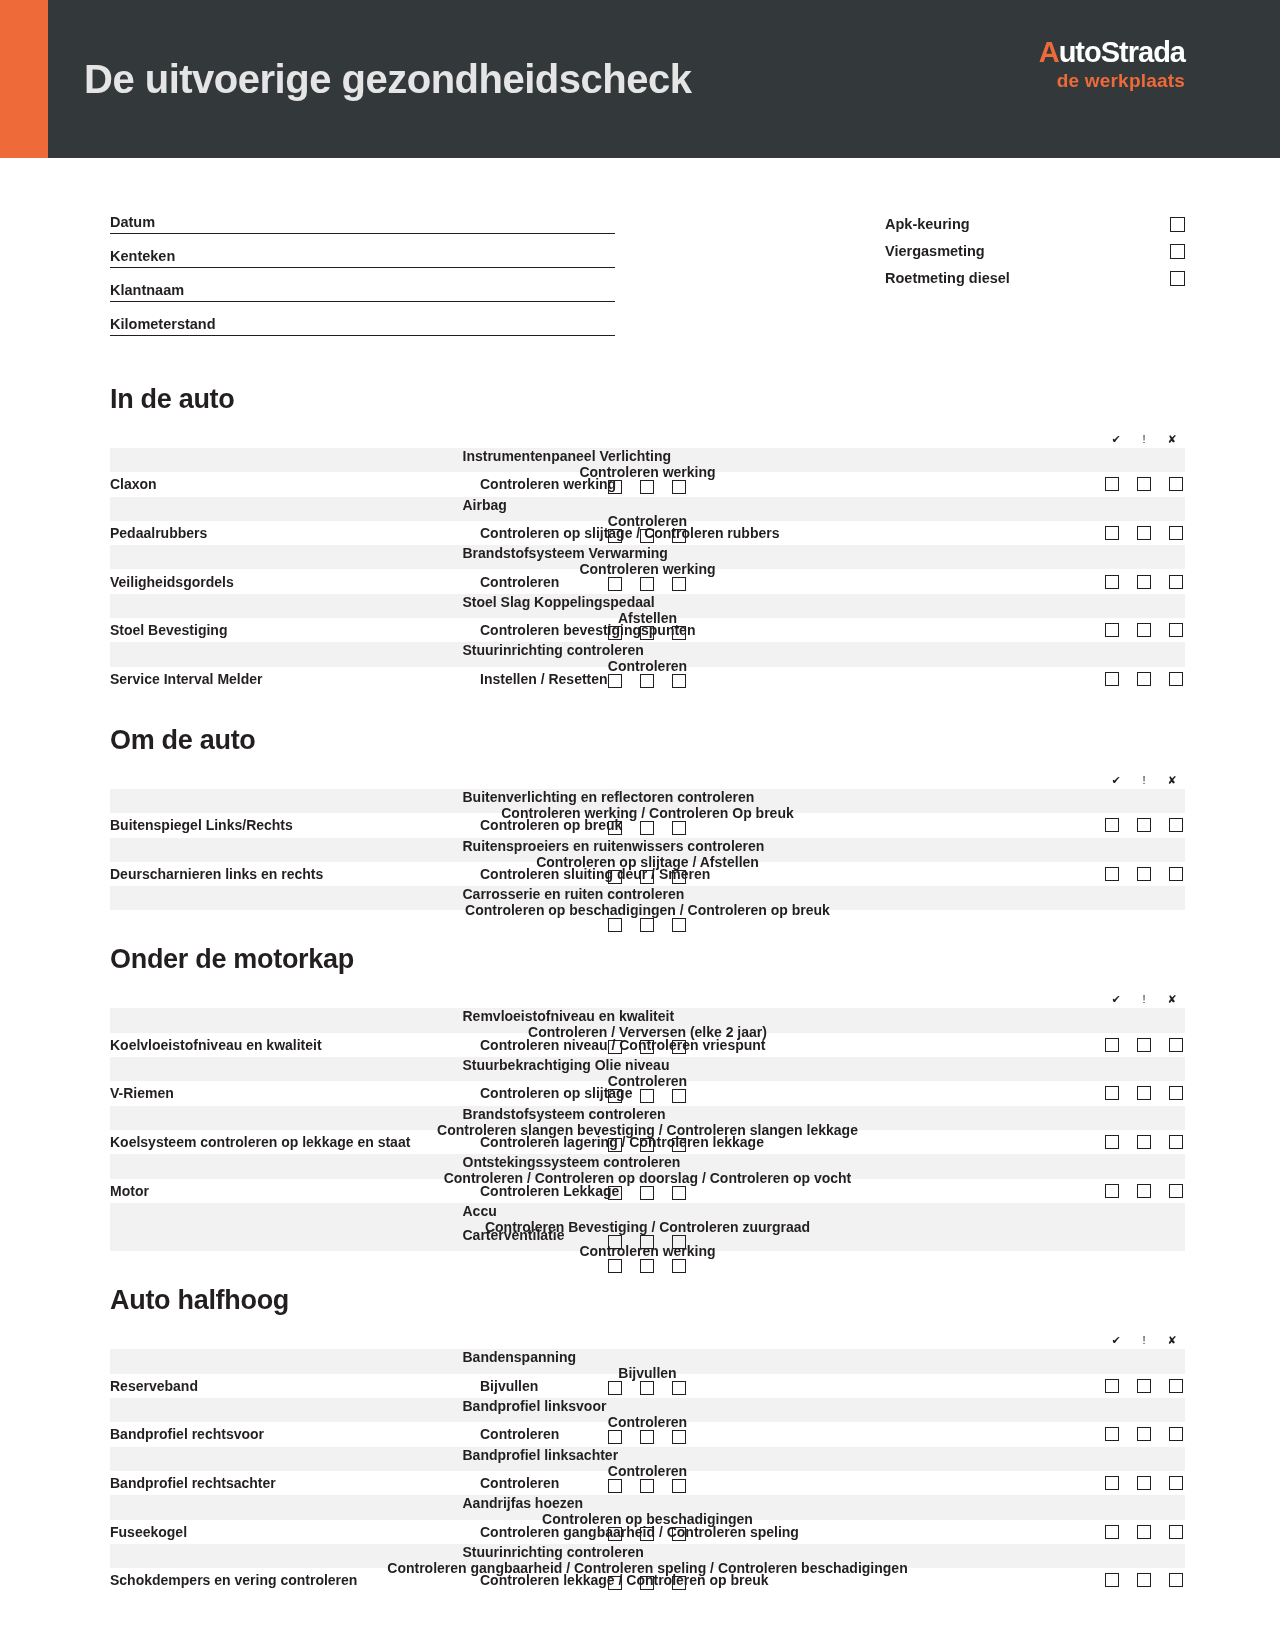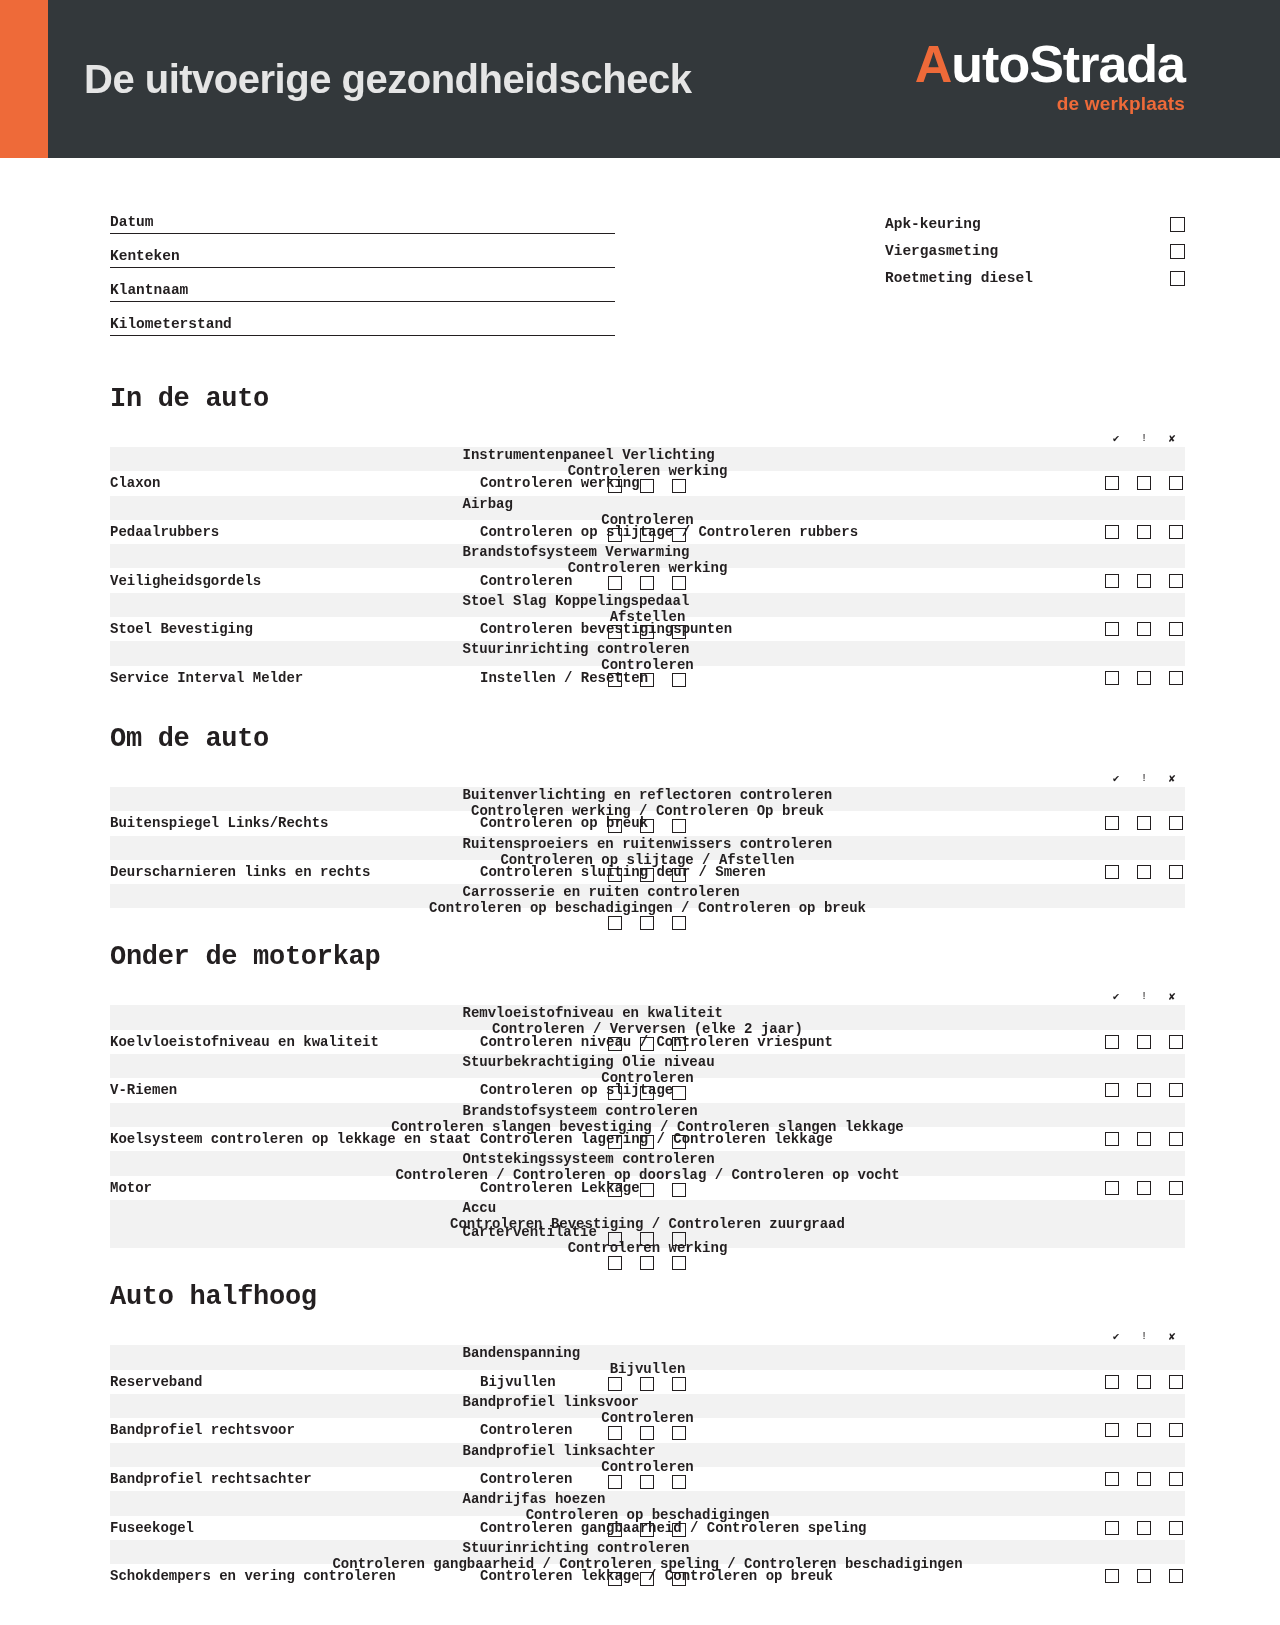--- a/index.html
+++ b/index.html
@@ -41,39 +41,38 @@
     letter-spacing: -0.5px;
   }
   .logo {
     position: absolute;
     right: 95px;
     top: 38px;
     text-align: right;
     line-height: 1;
   }
   .logo-main {
-    font-size: 52px;
+    font-size: 29px;
     font-weight: bold;
     color: #ffffff;
     letter-spacing: -1px;
   }
   .logo-main .accent { color: #ee6a39; }
   .logo-sub {
     font-size: 19px;
     font-weight: bold;
     color: #ee6a39;
     margin-top: 4px;
     letter-spacing: 0.2px;
   }
 
   
   .page {
     padding: 0 95px 0 110px;
     position: relative;
-    font-family: Liberation Mono, monospace;
   }
 
   
   .topblock {
     display: flex;
     margin-top: 56px;
     justify-content: space-between;
   }
   .fields {
     width: 505px;

